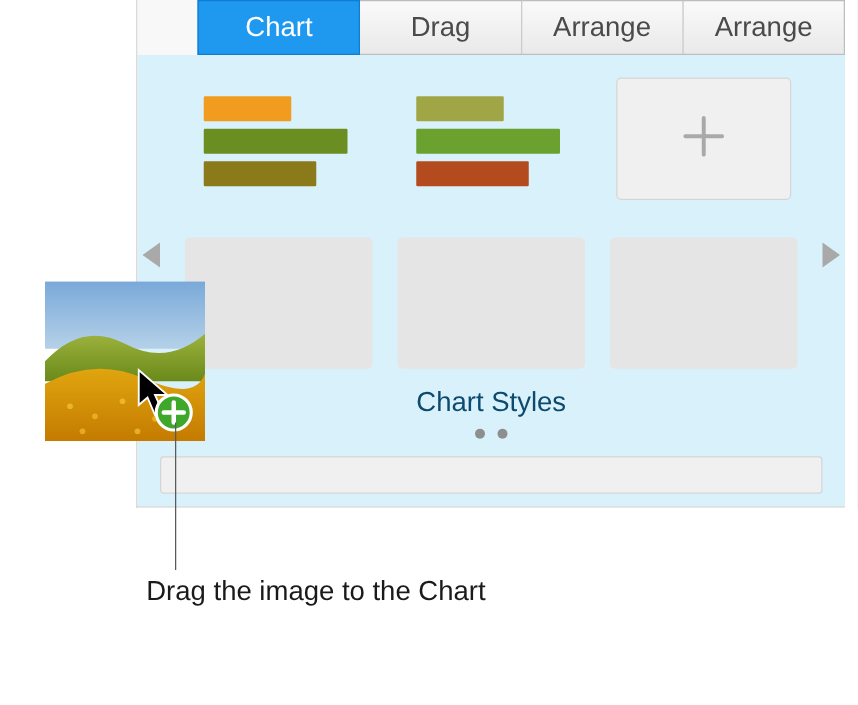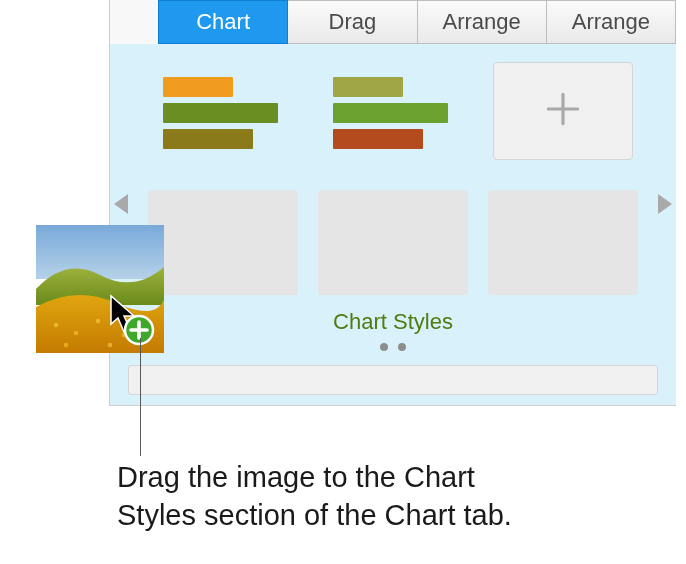--- a/index.html
+++ b/index.html
@@ -123,21 +123,21 @@
       border-right: 14px solid #a9a9a9;
     }
     .nav-arrow.right {
       right: 4px;
       border-top: 10px solid transparent;
       border-bottom: 10px solid transparent;
       border-left: 14px solid #a9a9a9;
     }
     .styles-label {
       text-align: center;
-      color: #4d7c0f;
+      color: #0c4a6e;
       font-size: 22px;
       margin-bottom: 8px;
     }
     .pager {
       display: flex;
       justify-content: center;
       gap: 10px;
       margin-bottom: 14px;
     }
     .pager .dot {
@@ -173,21 +173,21 @@
       left: 140px;
       top: 338px;
       width: 1px;
       height: 118px;
       background: #5a5a5a;
     }
     .callout {
       position: absolute;
       left: 117px;
       top: 458px;
-      font-size: 29px;
+      font-size: 22px;
       color: #1a1a1a;
       line-height: 1.32;
       width: 420px;
     }
   </style>
 </head>
 <body>
 
 <div class="panel">
   <div class="tabbar">
@@ -286,14 +286,13 @@
     <path d="M2,2 L2,30 L9,24 L15,38 L21,35 L15,22 L25,22 Z" fill="#000" stroke="#fff" stroke-width="1.5"></path>
     <circle cx="30" cy="36" r="14" fill="#3fa72a" stroke="#fff" stroke-width="2.5"></circle>
     <path d="M30 28 v16 M22 36 h16" stroke="#fff" stroke-width="3.6" stroke-linecap="round"></path>
   </svg>
 </div>
 
 <div class="callout-line"></div>
 
 <div class="callout">
   <div>Drag the image to the Chart</div>
-  <div>Styles section of the Chart tab.</div>
 </div>
 
 </body></html>

